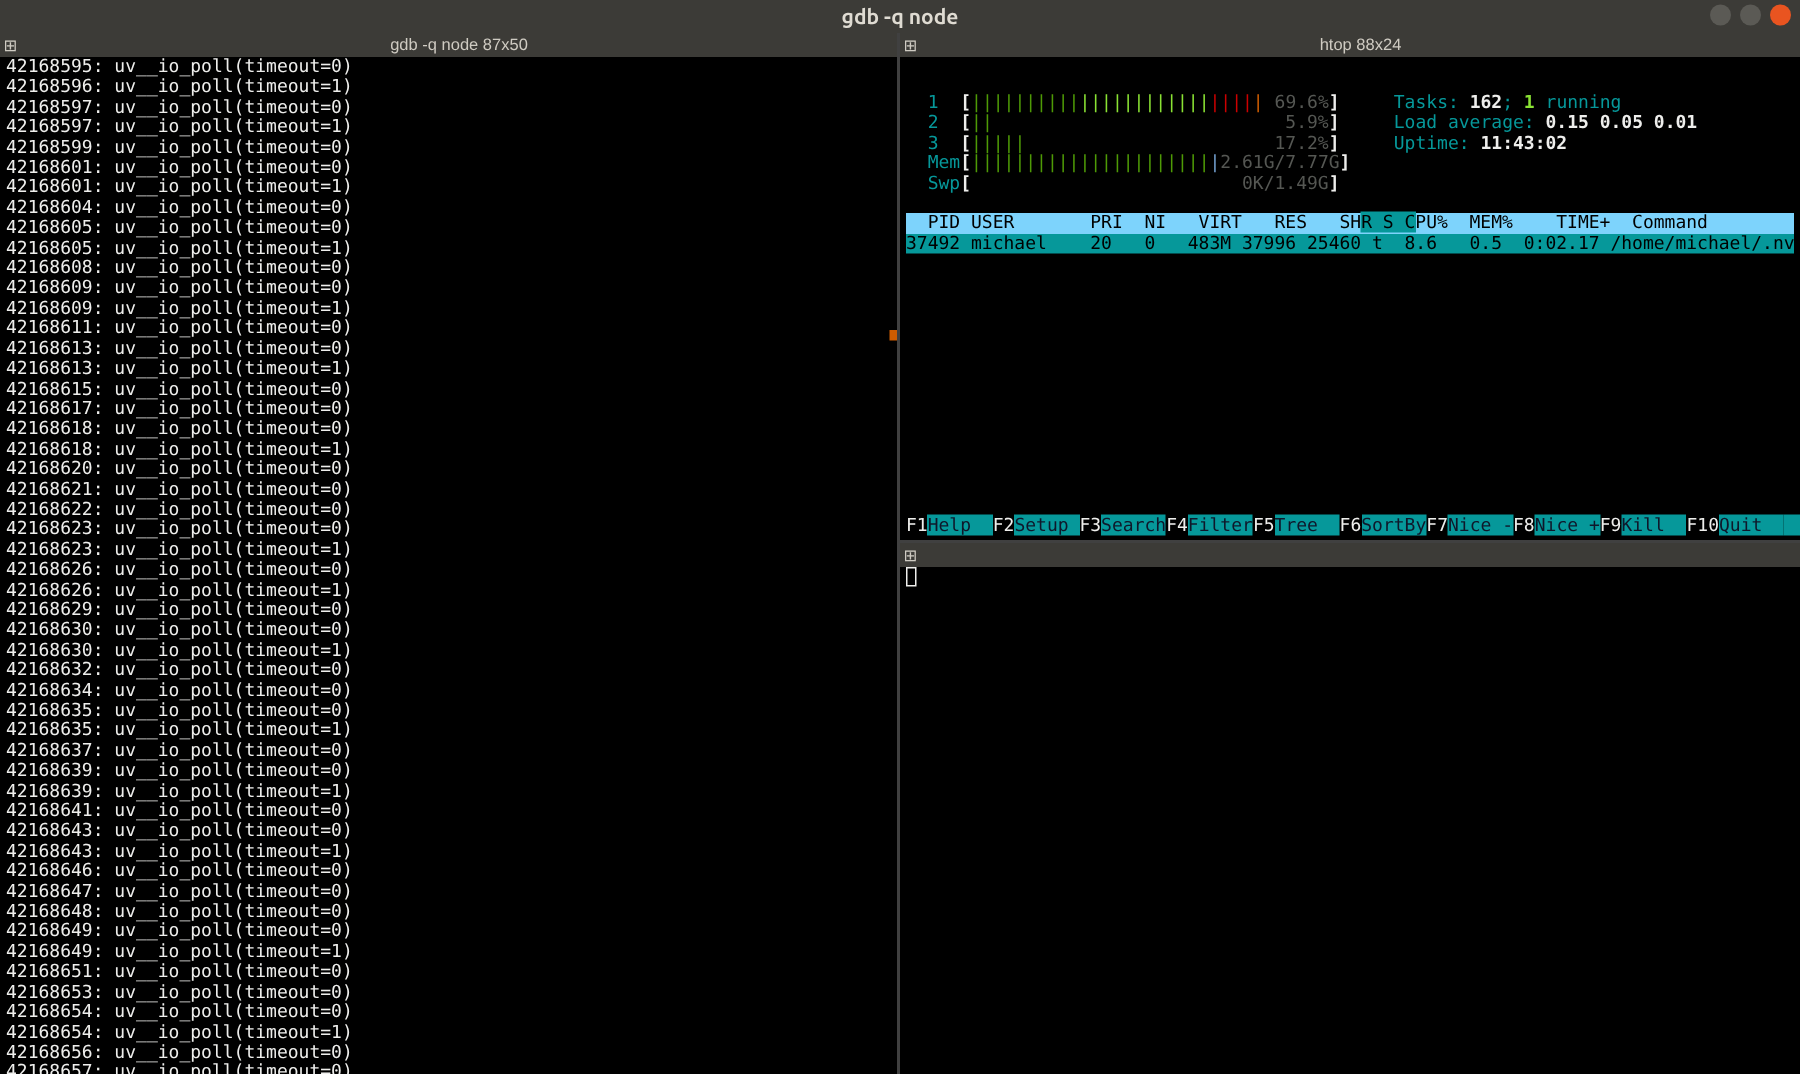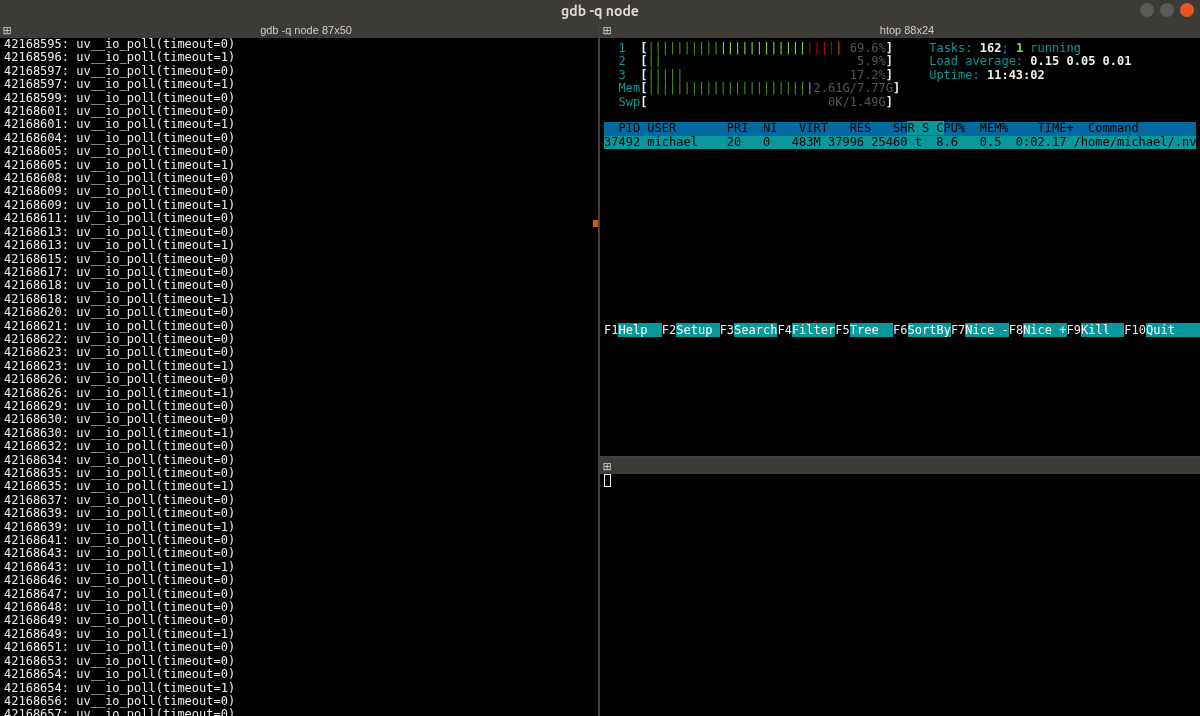--- a/index.html
+++ b/index.html
@@ -20,25 +20,25 @@
   .gdb { white-space: pre; }
   .row { white-space: pre; }
   .cyanb { color: #06989a; }
   .green { color: #8ae234; }
   .greenbar { color: #4e9a06; }
   .red { color: #cc0000; }
   .gray { color: #555753; }
   .orange { color: #ce5c00; }
   .blue { color: #729fcf; }
   .bold { font-weight: bold; }
-  .htop-head { background: #0369a1; color: #000; white-space: pre; }
+  .htop-head { background: #7dd3fc; color: #000; white-space: pre; }
   .htop-head .sortcol { background: #06989a; }
   .htop-proc { background: #06989a; color: #000; white-space: pre; }
   .fnbar { white-space: pre; }
-  .fnbar .lab { background: #06989a; color: #ffffff; }
+  .fnbar .lab { background: #06989a; color: #0f172a; }
   .hr { height: 2px; background: #404040; }
   .prompt-arrow { color: #8ae234; }
   .prompt-path { color: #34e2e2; }
   .prompt-branch { color: #ef2929; }
   .prompt-x { color: #c4a000; }
   .cursor { display: inline-block; width: 7px; height: 13px; border: 1px solid #eeeeec; vertical-align: bottom; }
   .scroll-marker { position: absolute; right: 0; top: 198px; width: 5px; height: 7px; background: #ce5c00; }
   .left-inner { position: relative; flex: 1; display: flex; flex-direction: column; }
 </style>
 </head>
@@ -63,21 +63,21 @@
       <div class="term gdb" id="gdb"><div class="row">42168595: uv__io_poll(timeout=0)</div><div class="row">42168596: uv__io_poll(timeout=1)</div><div class="row">42168597: uv__io_poll(timeout=0)</div><div class="row">42168597: uv__io_poll(timeout=1)</div><div class="row">42168599: uv__io_poll(timeout=0)</div><div class="row">42168601: uv__io_poll(timeout=0)</div><div class="row">42168601: uv__io_poll(timeout=1)</div><div class="row">42168604: uv__io_poll(timeout=0)</div><div class="row">42168605: uv__io_poll(timeout=0)</div><div class="row">42168605: uv__io_poll(timeout=1)</div><div class="row">42168608: uv__io_poll(timeout=0)</div><div class="row">42168609: uv__io_poll(timeout=0)</div><div class="row">42168609: uv__io_poll(timeout=1)</div><div class="row">42168611: uv__io_poll(timeout=0)</div><div class="row">42168613: uv__io_poll(timeout=0)</div><div class="row">42168613: uv__io_poll(timeout=1)</div><div class="row">42168615: uv__io_poll(timeout=0)</div><div class="row">42168617: uv__io_poll(timeout=0)</div><div class="row">42168618: uv__io_poll(timeout=0)</div><div class="row">42168618: uv__io_poll(timeout=1)</div><div class="row">42168620: uv__io_poll(timeout=0)</div><div class="row">42168621: uv__io_poll(timeout=0)</div><div class="row">42168622: uv__io_poll(timeout=0)</div><div class="row">42168623: uv__io_poll(timeout=0)</div><div class="row">42168623: uv__io_poll(timeout=1)</div><div class="row">42168626: uv__io_poll(timeout=0)</div><div class="row">42168626: uv__io_poll(timeout=1)</div><div class="row">42168629: uv__io_poll(timeout=0)</div><div class="row">42168630: uv__io_poll(timeout=0)</div><div class="row">42168630: uv__io_poll(timeout=1)</div><div class="row">42168632: uv__io_poll(timeout=0)</div><div class="row">42168634: uv__io_poll(timeout=0)</div><div class="row">42168635: uv__io_poll(timeout=0)</div><div class="row">42168635: uv__io_poll(timeout=1)</div><div class="row">42168637: uv__io_poll(timeout=0)</div><div class="row">42168639: uv__io_poll(timeout=0)</div><div class="row">42168639: uv__io_poll(timeout=1)</div><div class="row">42168641: uv__io_poll(timeout=0)</div><div class="row">42168643: uv__io_poll(timeout=0)</div><div class="row">42168643: uv__io_poll(timeout=1)</div><div class="row">42168646: uv__io_poll(timeout=0)</div><div class="row">42168647: uv__io_poll(timeout=0)</div><div class="row">42168648: uv__io_poll(timeout=0)</div><div class="row">42168649: uv__io_poll(timeout=0)</div><div class="row">42168649: uv__io_poll(timeout=1)</div><div class="row">42168651: uv__io_poll(timeout=0)</div><div class="row">42168653: uv__io_poll(timeout=0)</div><div class="row">42168654: uv__io_poll(timeout=0)</div><div class="row">42168654: uv__io_poll(timeout=1)</div><div class="row">42168656: uv__io_poll(timeout=0)</div><div class="row">42168657: uv__io_poll(timeout=0)</div></div>
       <div class="scroll-marker"></div>
     </div>
   </div>
 
   <div class="right">
     <div class="tabbar">
       <span class="expand">⊞</span>
       <span class="label">htop 88x24</span>
     </div>
-    <div class="term" id="htop" style="height:418px; flex:none; padding-top:4px;">
+    <div class="term" id="htop" style="height:322px; flex:none; padding-top:24px;">
 <div class="row">  <span class="cyanb">1  </span><span class="bold">[</span><span class="greenbar">||||||||||</span><span class="green">||||||||||||</span><span class="red">||||</span><span class="orange">|</span><span class="gray"> 69.6%</span><span class="bold">]</span>     <span class="cyanb">Tasks: </span><span class="bold">162</span><span class="cyanb">; </span><span class="green bold">1</span><span class="cyanb"> running</span></div>
 <div class="row">  <span class="cyanb">2  </span><span class="bold">[</span><span class="greenbar">||</span>                         <span class="gray">  5.9%</span><span class="bold">]</span>     <span class="cyanb">Load average: </span><span class="bold">0.15 0.05 0.01</span></div>
 <div class="row">  <span class="cyanb">3  </span><span class="bold">[</span><span class="greenbar">|||||</span>                      <span class="gray"> 17.2%</span><span class="bold">]</span>     <span class="cyanb">Uptime: </span><span class="bold">11:43:02</span></div>
 <div class="row">  <span class="cyanb">Mem</span><span class="bold">[</span><span class="greenbar">||||||||||||||||||||||</span><span class="blue">|</span><span class="gray">2.61G/7.77G</span><span class="bold">]</span></div>
 <div class="row">  <span class="cyanb">Swp</span><span class="bold">[</span>                         <span class="gray">0K/1.49G</span><span class="bold">]</span></div>
 <div class="row"> </div>
 <div class="htop-head">  PID USER       PRI  NI   VIRT   RES   SH<span class="sortcol">R S C</span>PU%  MEM%    TIME+  Command            </div>
 <div class="htop-proc">37492 michael    20   0   483M 37996 25460 t  8.6   0.5  0:02.17 /home/michael/.nvm/versi</div>
 <div class="row"> </div>
         <div class="row"> </div>

